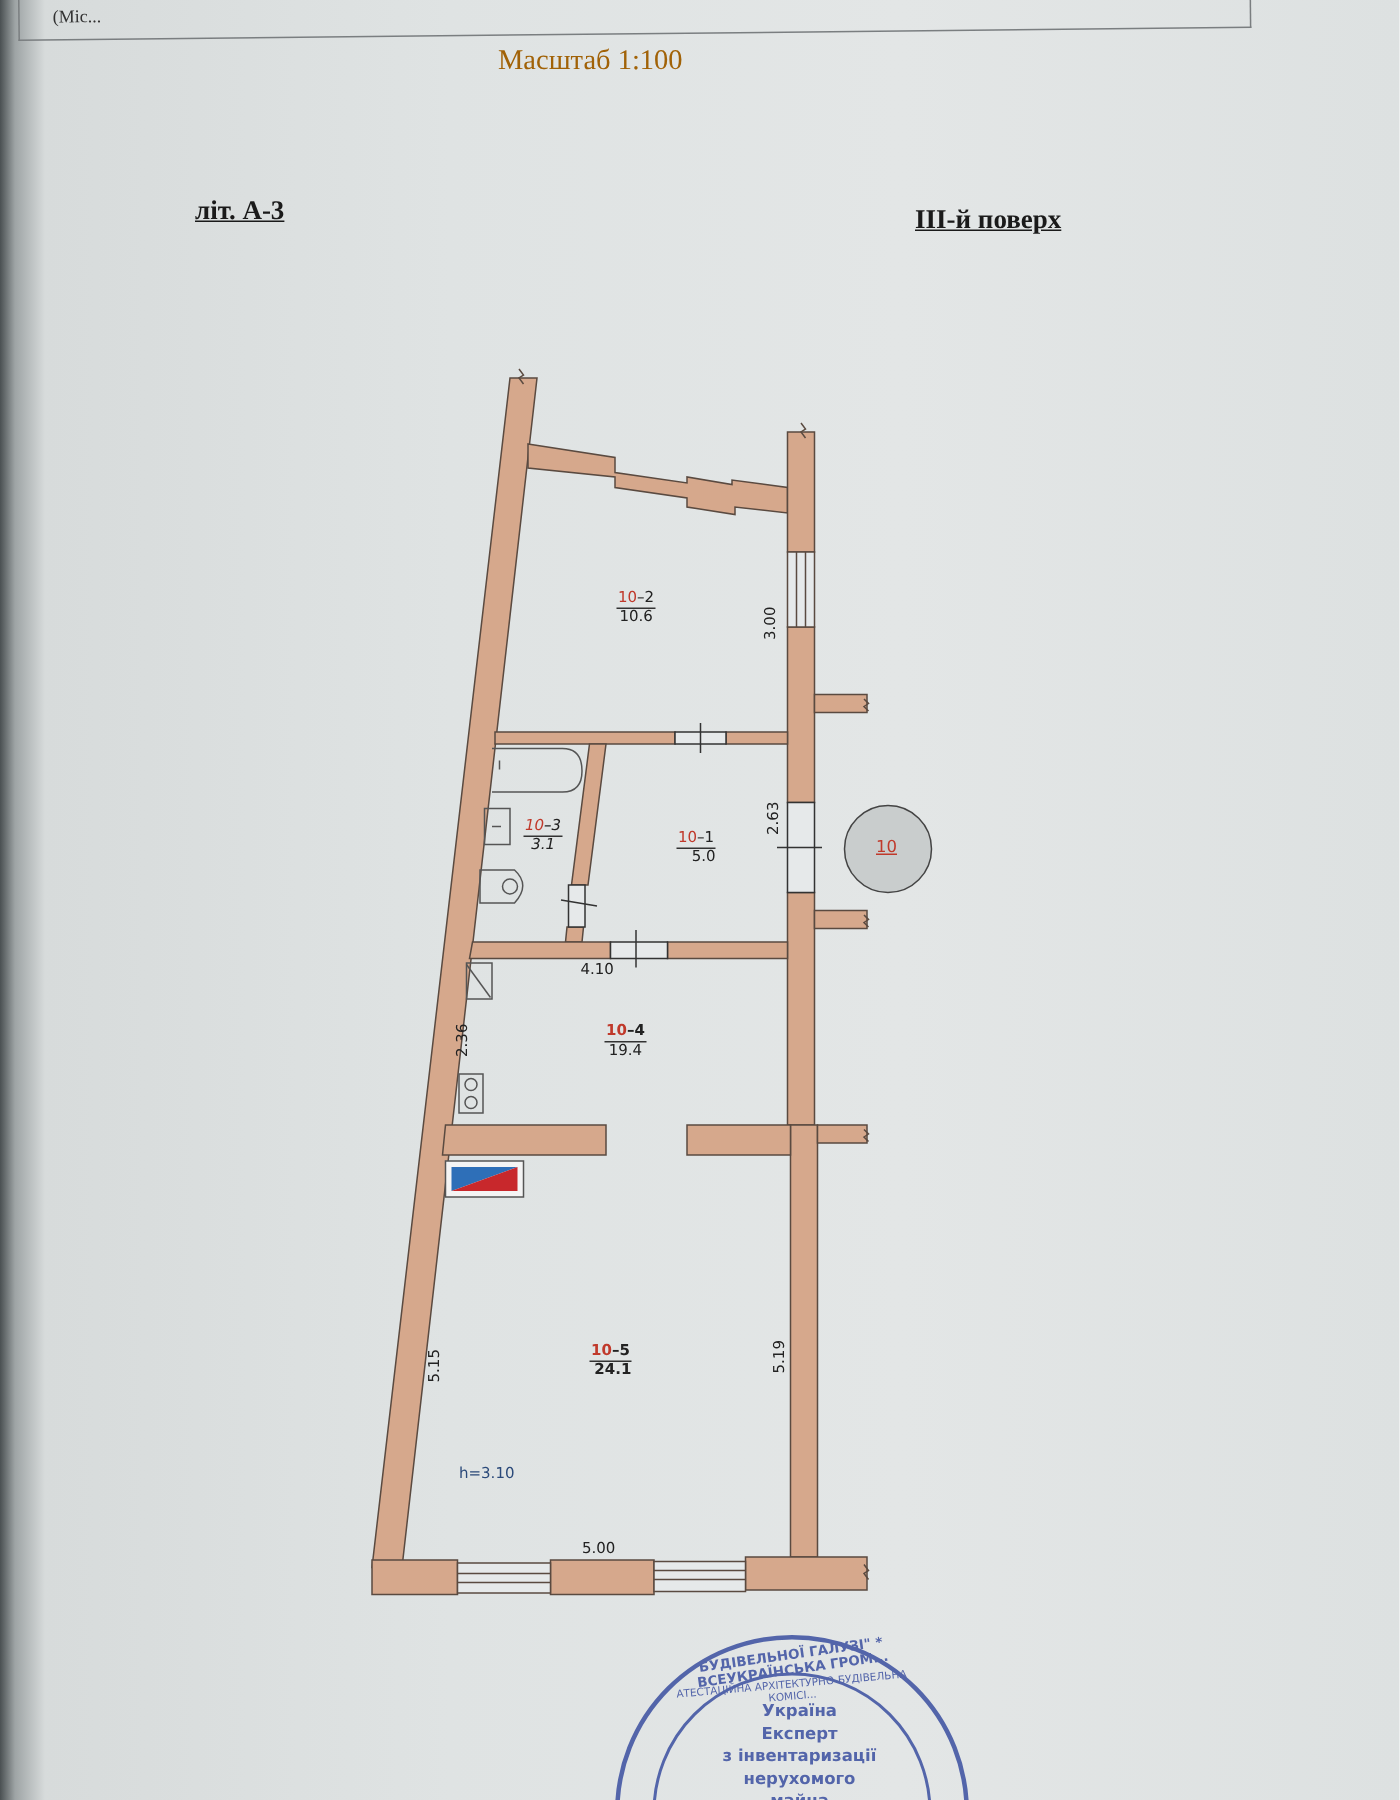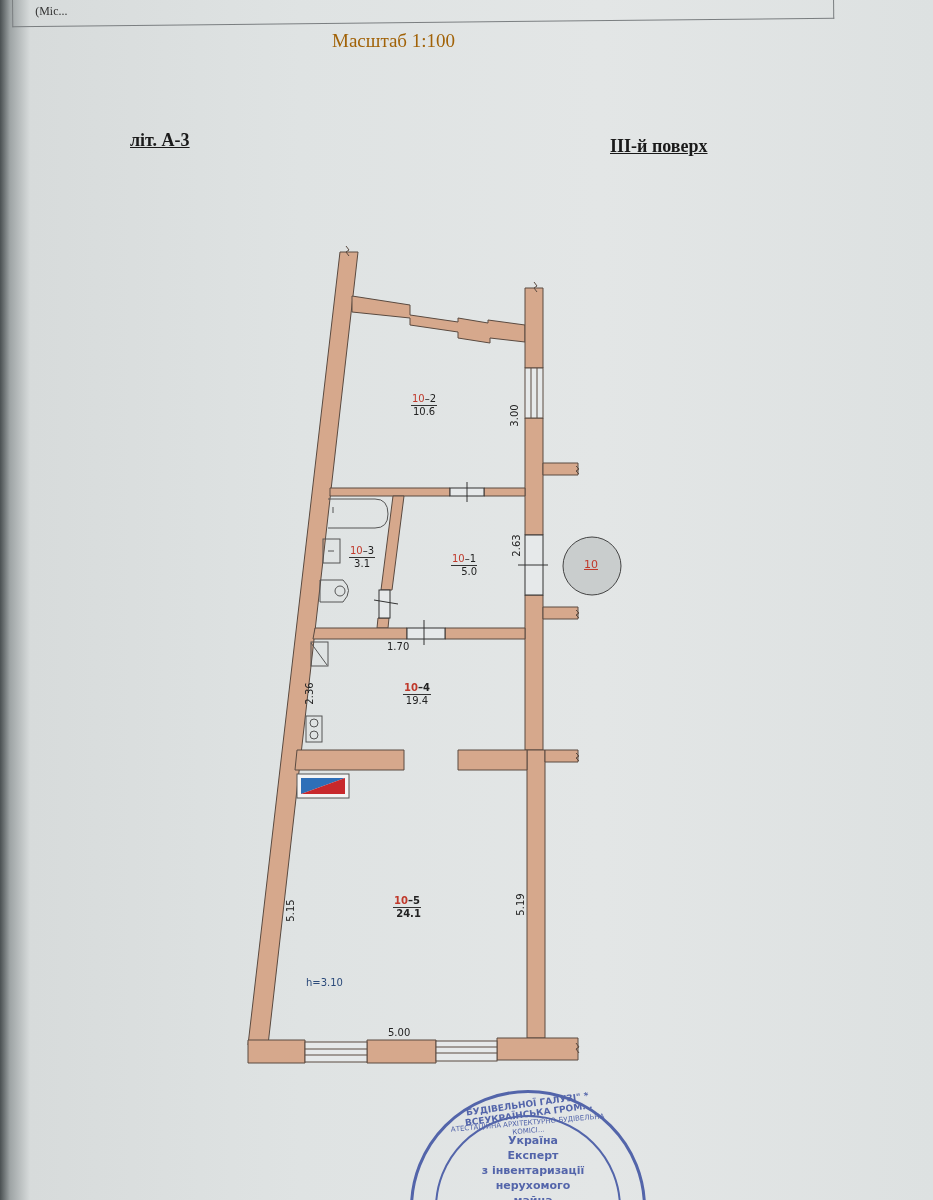--- a/index.html
+++ b/index.html
@@ -161,21 +161,21 @@
 
 <div style="position:absolute;left:0;top:0;width:933px;height:1200px;font-family:'DejaVu Sans',sans-serif;font-size:10px;color:#222;">
 
   <div style="position:absolute;left:584px;top:558px;color:#c0392b;text-decoration:underline;font-size:11px;">10</div>
 
   <div style="position:absolute;left:411px;top:393px;text-align:center;line-height:12px;">
     <div style="border-bottom:1px solid #333;padding:0 1px;"><span style="color:#c0392b;">10</span><span>–2</span></div>
     <div>10.6</div>
   </div>
 
-  <div style="position:absolute;left:349px;top:545px;text-align:center;line-height:12px;">
+  <div style="position:absolute;left:349px;top:545px;text-align:center;line-height:12px;font-style:italic;">
     <div style="border-bottom:1px solid #333;padding:0 1px;"><span style="color:#c0392b;">10</span><span>–3</span></div>
     <div>3.1</div>
   </div>
 
   <div style="position:absolute;left:451px;top:553px;text-align:right;line-height:12px;">
     <div style="border-bottom:1px solid #333;padding:0 1px;"><span style="color:#c0392b;">10</span><span>–1</span></div>
     <div>5.0</div>
   </div>
 
   <div style="position:absolute;left:403px;top:682px;text-align:center;line-height:12px;">
@@ -183,21 +183,21 @@
     <div>19.4</div>
   </div>
 
   <div style="position:absolute;left:393px;top:895px;text-align:right;line-height:12px;font-weight:bold;">
     <div style="border-bottom:1px solid #333;padding:0 1px;"><span style="color:#c0392b;">10</span><span>–5</span></div>
     <div>24.1</div>
   </div>
 
   <div style="position:absolute;left:503px;top:410px;transform:rotate(-90deg);">3.00</div>
   <div style="position:absolute;left:505px;top:540px;transform:rotate(-90deg);">2.63</div>
-  <div style="position:absolute;left:387px;top:641px;">1.70</div>
+  <div style="position:absolute;left:387px;top:641px;">4.10</div>
   <div style="position:absolute;left:298px;top:688px;transform:rotate(-90deg);">2.36</div>
   <div style="position:absolute;left:279px;top:905px;transform:rotate(-90deg);">5.15</div>
   <div style="position:absolute;left:509px;top:899px;transform:rotate(-90deg);">5.19</div>
   <div style="position:absolute;left:388px;top:1027px;">5.00</div>
 
   <div style="position:absolute;left:306px;top:977px;color:#2b4a7a;">h=3.10</div>
 </div>
 
 <div class="stamp">
   <div class="stamp-outer-text">БУДІВЕЛЬНОЇ ГАЛУЗІ" * ВСЕУКРАЇНСЬКА ГРОМ...</div>

